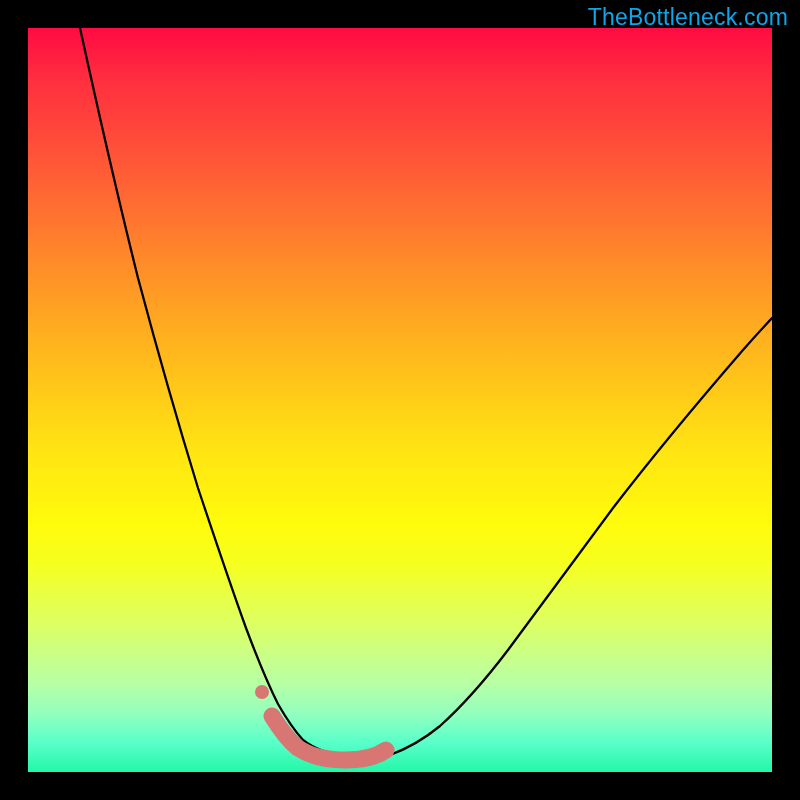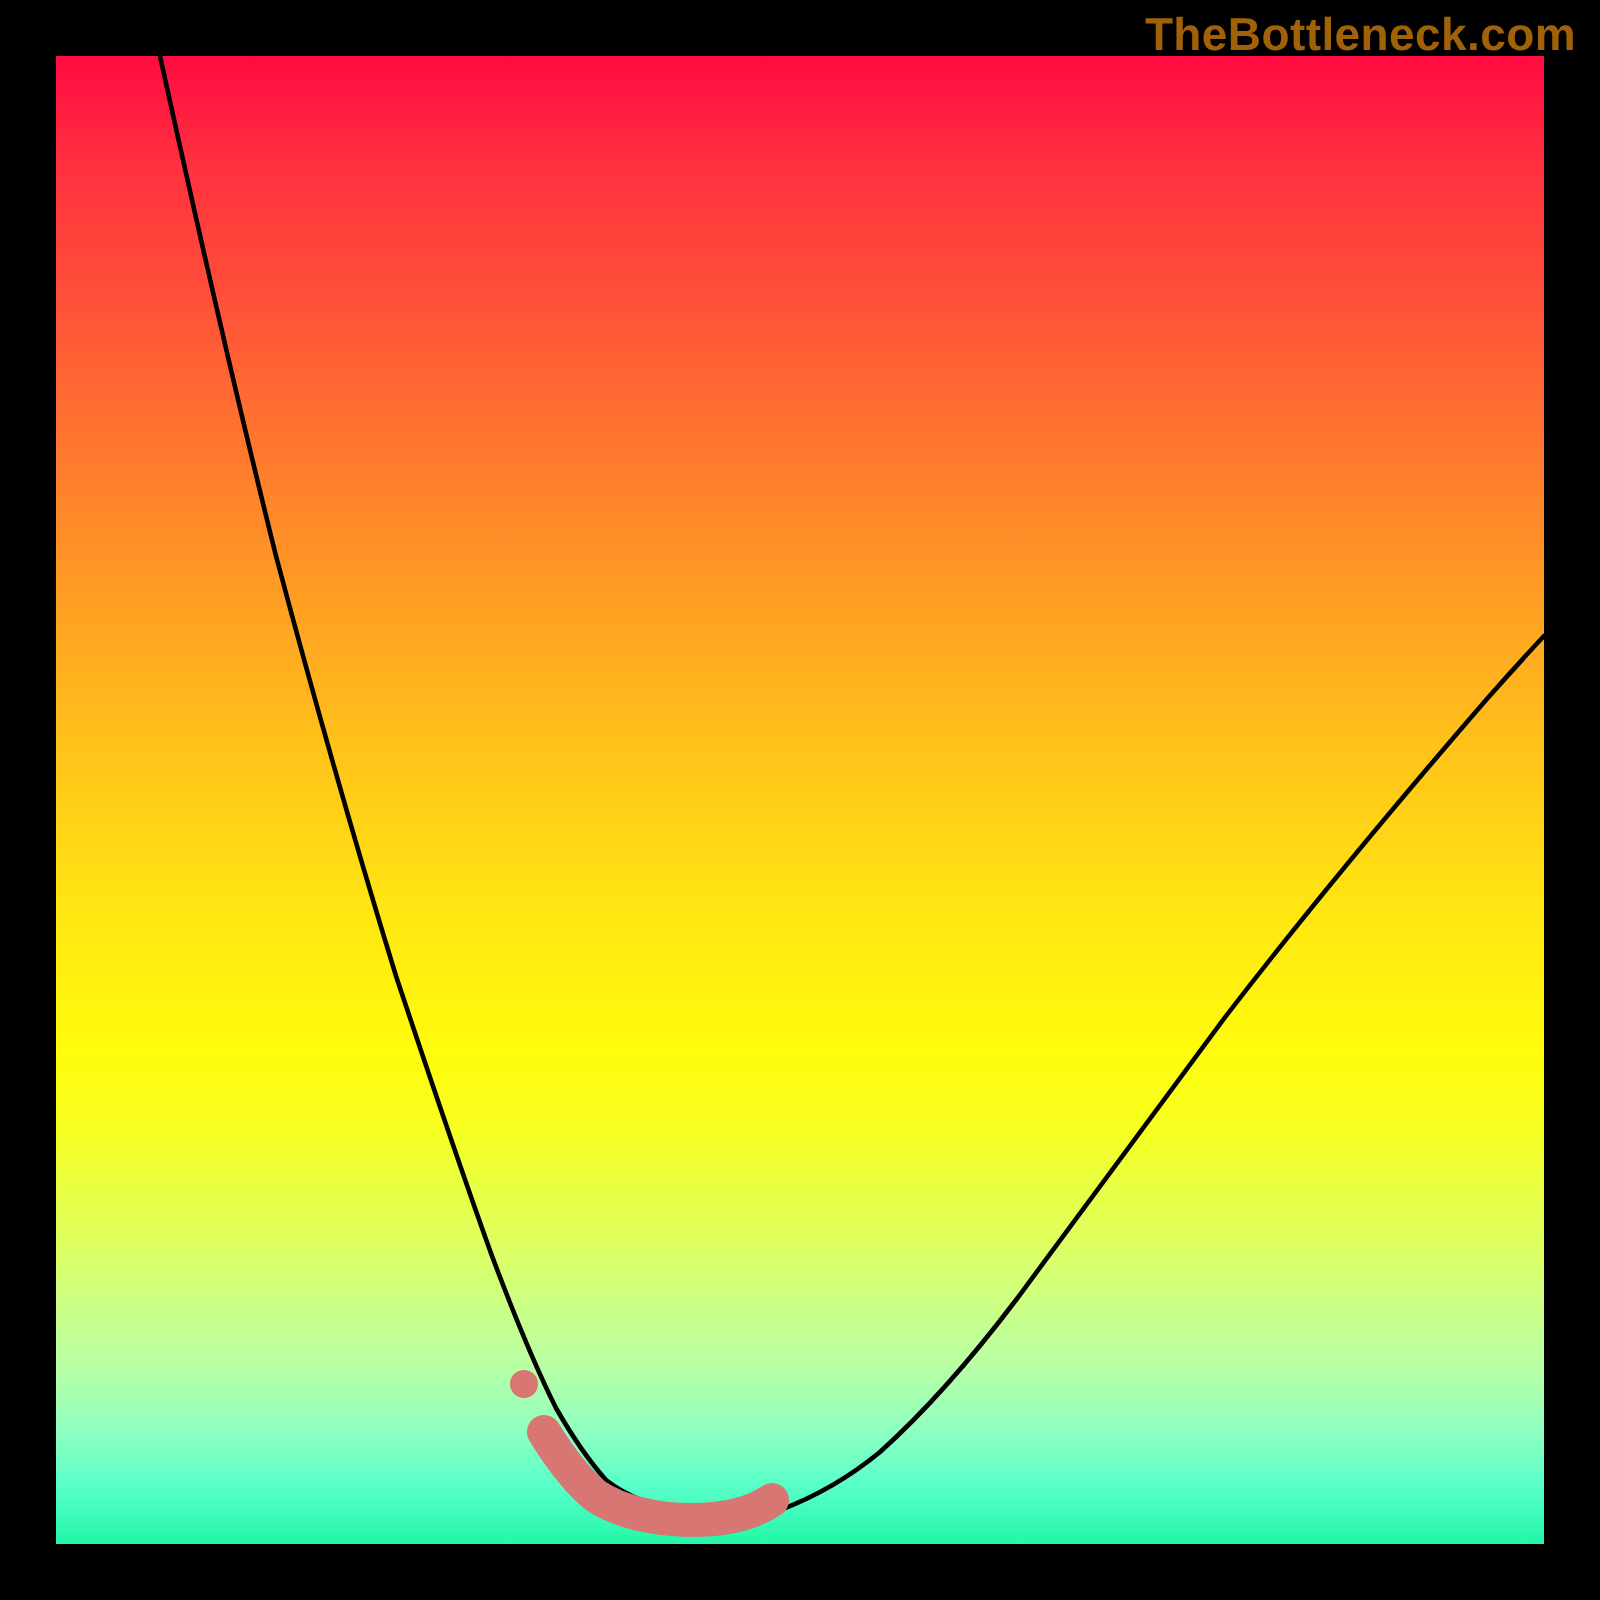--- a/index.html
+++ b/index.html
@@ -32,23 +32,23 @@
       #cbff85 84%,
       #b8ffa4 88%,
       #94ffbe 92%,
       #5affca 96%,
       #23f7a8 100%);
   }
   .watermark {
     position: absolute;
     top: 4px;
     right: 12px;
-    color: #a16207;
+    color: #0ea5e9;
     font-size: 23px;
-    font-weight: 700;
+    font-weight: 400;
     letter-spacing: 0.2px;
     z-index: 5;
   }
   svg.curves {
     position: absolute;
     left: 0;
     top: 0;
     width: 744px;
     height: 744px;
   }

